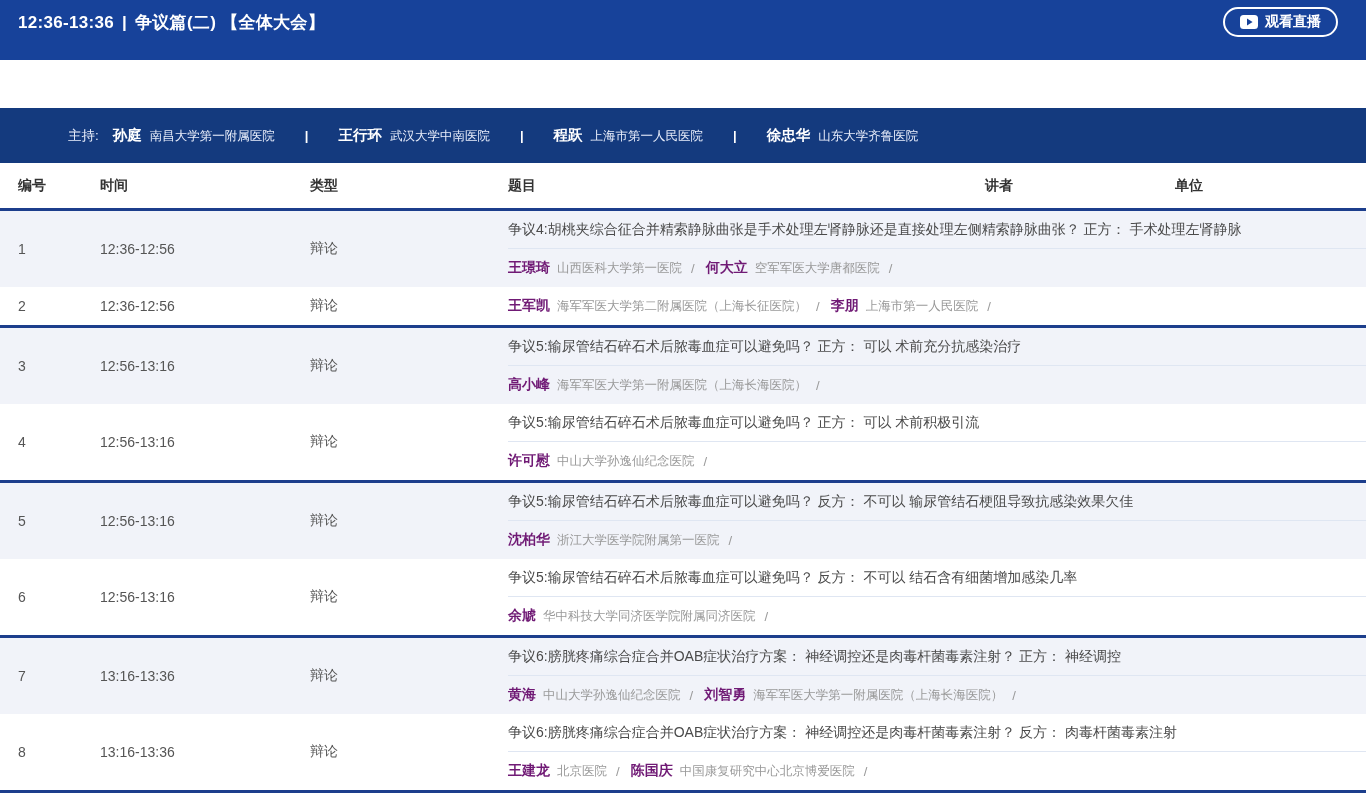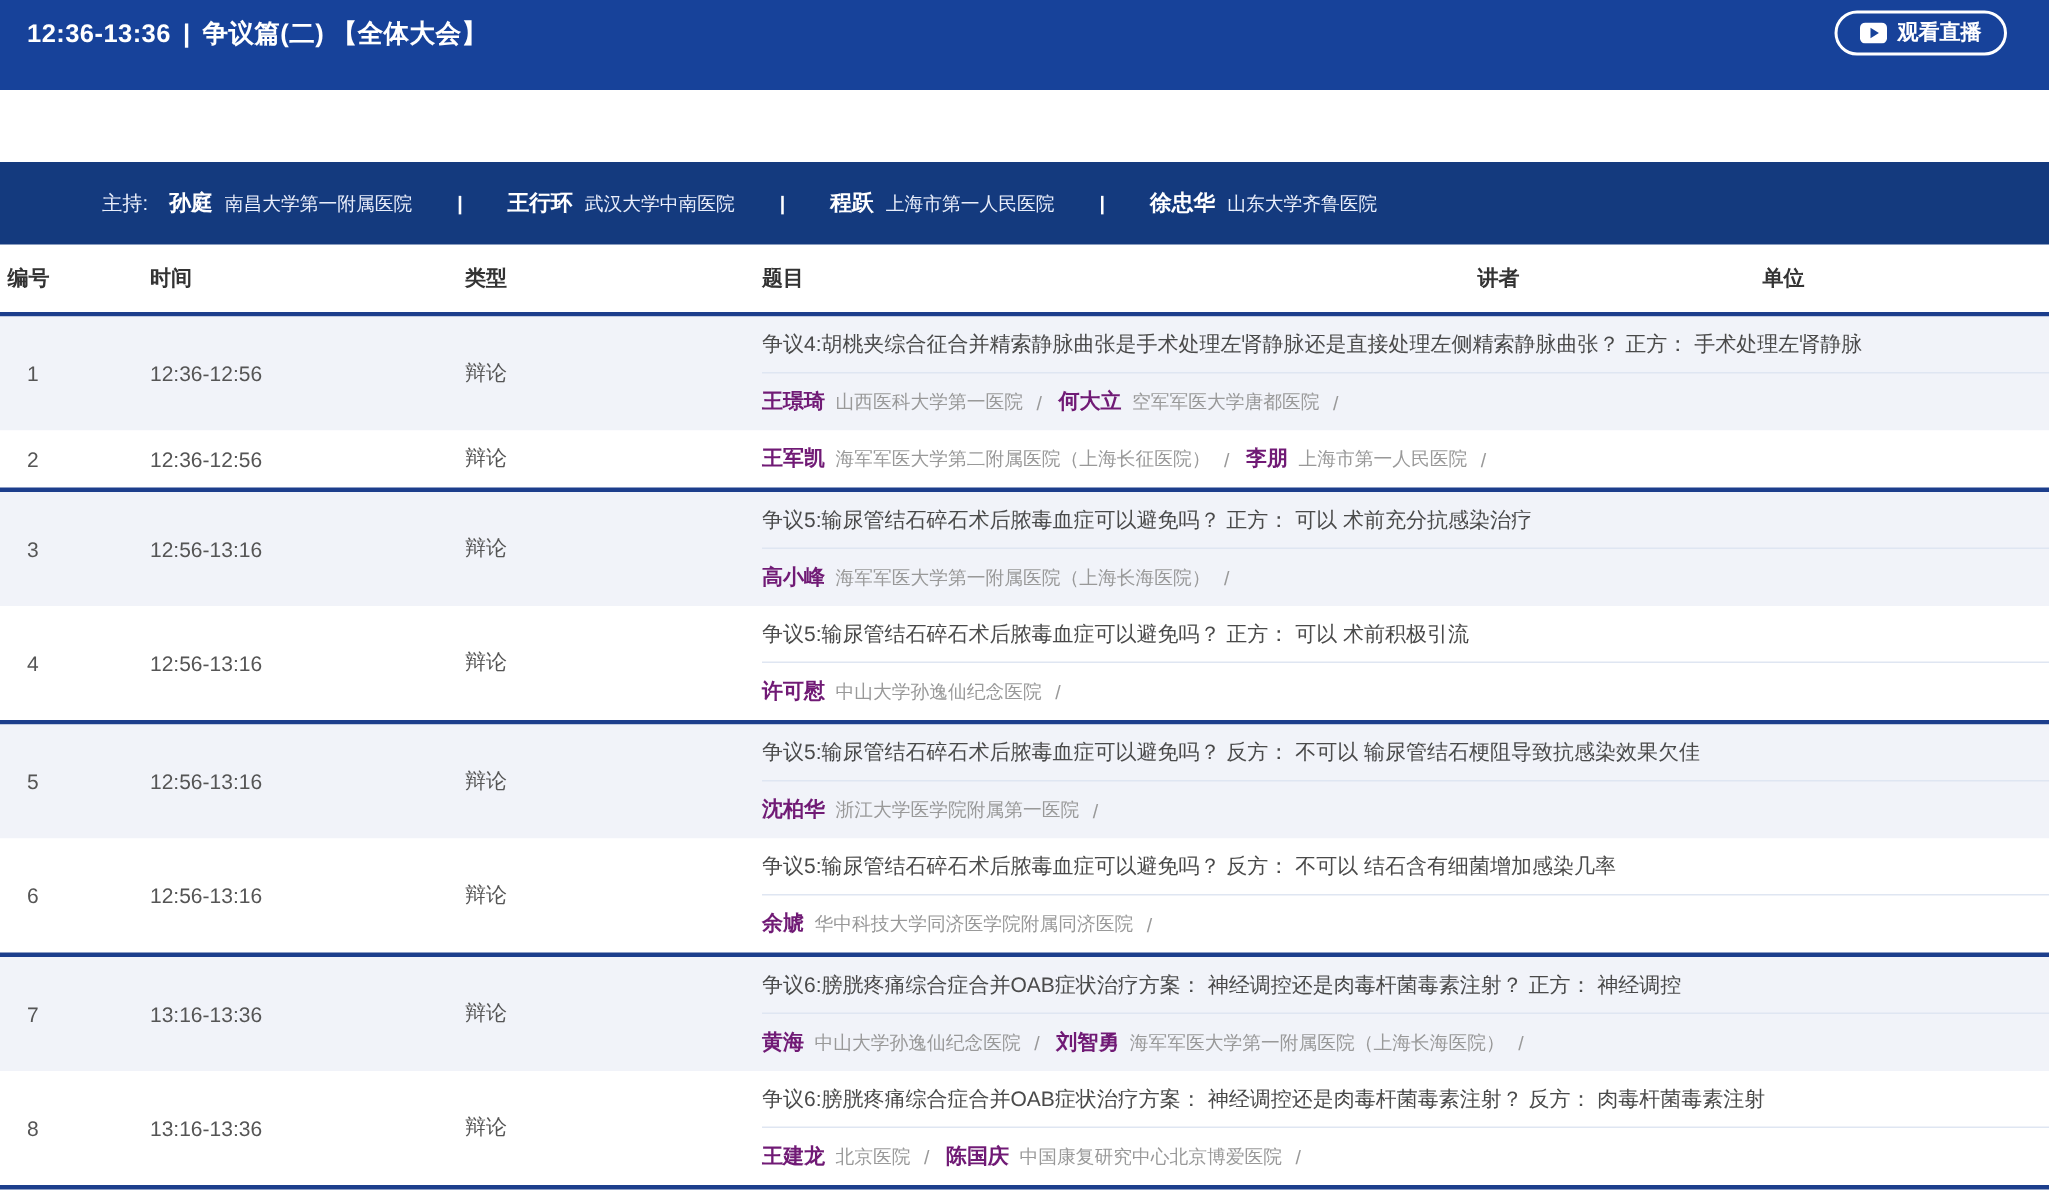--- a/index.html
+++ b/index.html
@@ -24,21 +24,21 @@
   .hosts-list { display:flex; align-items:center; }
   .host { display:flex; align-items:flex-end; }
   .host-name { font-size:14.5px; font-weight:bold; color:#fff; margin-right:8px; }
   .host-affil { font-size:12.5px; color:#e9eefb; }
   .host-divider { font-size:13px; font-weight:bold; color:#fff; margin:0 30px; }
 
   
   .thead { display:grid; grid-template-columns:100px 210px 198px 477px 190px 1fr;
     height:48px; align-items:center; border-bottom:3px solid #1c3e8c;
     font-size:14px; font-weight:bold; color:#333; }
-  .thead .c1 { padding-left:5px; }
+  .thead .c1 { padding-left:18px; }
 
   .row { display:grid; grid-template-columns:100px 210px 198px 1fr;
     background:#fff; }
   .row.tinted { background:#f1f3f9; }
   .row.group-end { border-bottom:3px solid #1c3e8c; }
   .cell { display:flex; align-items:center; font-size:14px; color:#555; }
   .cell.no { padding-left:18px; }
   .content { }
   .line { min-height:38px; display:flex; align-items:center; flex-wrap:wrap; }
   .title-line { border-bottom:1px solid #dfe6f2; font-size:14px; color:#4a4a4a; }

